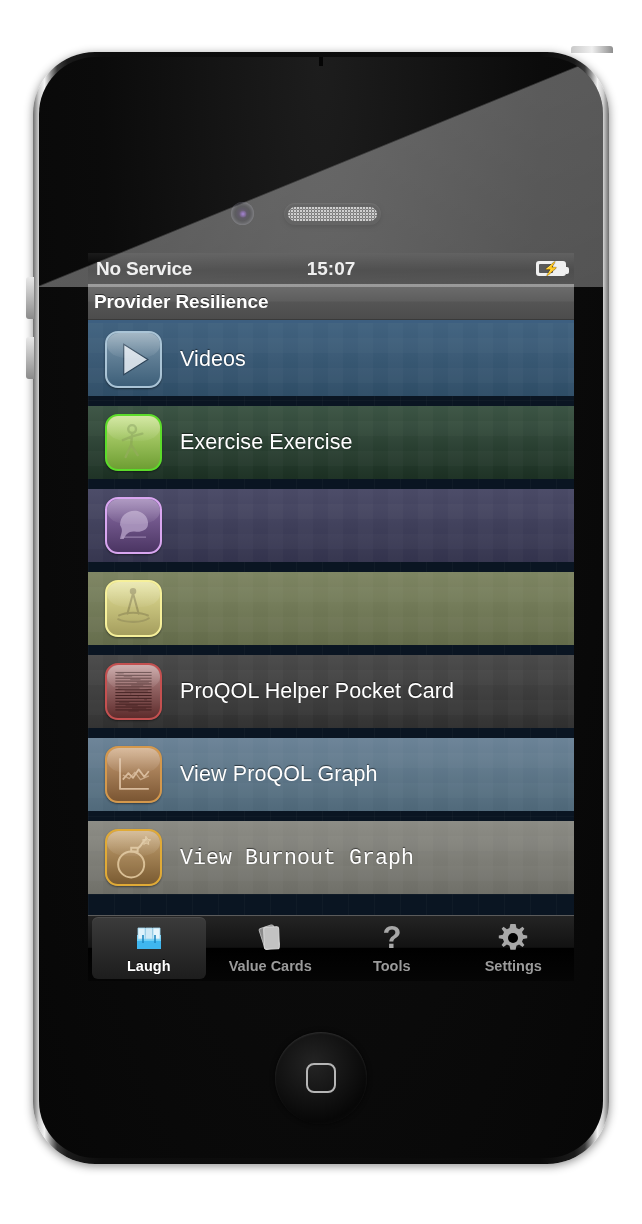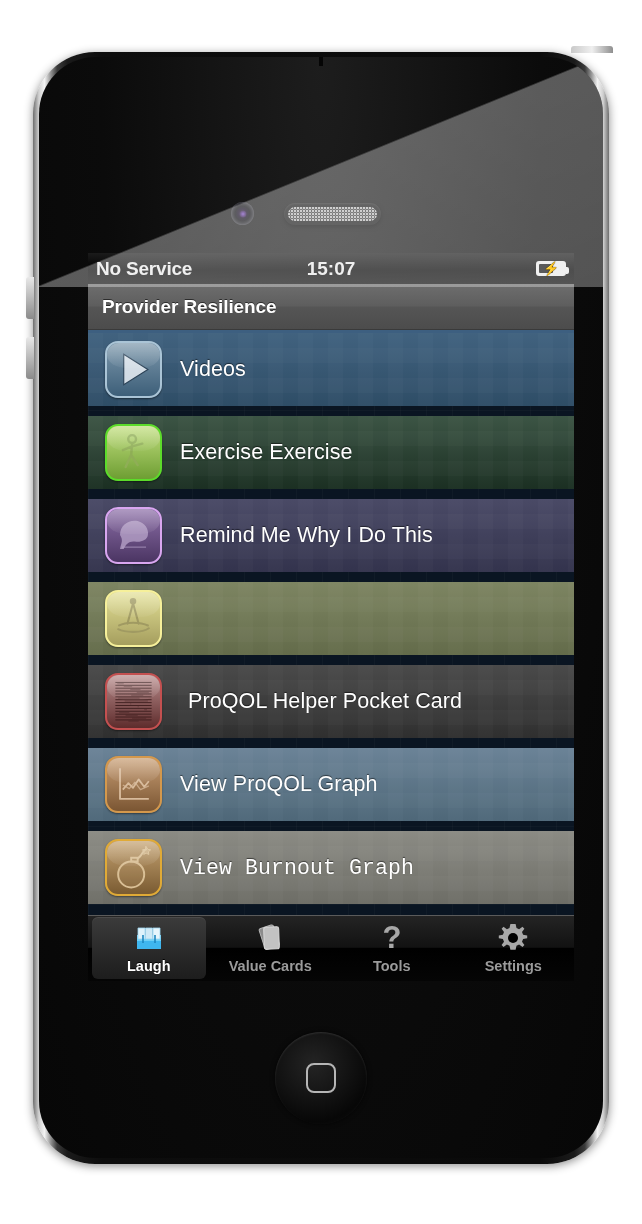--- a/index.html
+++ b/index.html
@@ -135,24 +135,24 @@
     background: #111; border-radius: 1px;
   }
   #bolt-glyph {
     position: absolute; left: 50%; top: 50%; transform: translate(-50%,-52%);
     font-size: 13px; color: #eee; line-height: 1; z-index: 2;
     text-shadow: 0 0 1px #000;
   }
 
   
   #nav-bar {
-    height: 46px;
+    height: 36px;
     background: linear-gradient(to bottom, #6e6e6e 0%, #5e5e5e 48%, #555555 52%, #4c4c4c 100%);
     display: flex; align-items: center;
-    padding-left: 14px;
+    padding-left: 6px;
     border-bottom: 1px solid #3a3a3a;
   }
   #nav-title {
     color: #fff; font-size: 19px; font-weight: bold;
     text-shadow: 0 -1px 0 rgba(0,0,0,0.55);
     letter-spacing: -0.1px;
   }
 
   
   #tools-list {
@@ -297,37 +297,36 @@
           </div>
           <div class="list-row" style="background: linear-gradient(rgb(74, 74, 102) 0%, rgb(51, 51, 77) 100%);">
             <div class="row-texture"></div>
             <div class="row-icon" style="background: linear-gradient(rgb(141, 111, 168) 0%, rgb(75, 53, 99) 100%); border: 2px solid rgb(217, 166, 240);">
               <svg viewBox="0 0 57 57">
                 <path d="M14 28 C14 17 24 11 33 13 C41 15 45 22 44 28 C43 34 36 36 30 35 C24 34 20 38 18 43 L14 43 C15 37 18 34 14 28 Z" fill="#b9a5cb" fill-opacity="0.75"></path>
                 <path d="M16 41 L42 41" stroke="#b9a5cb" stroke-opacity="0.6" stroke-width="1.6"></path>
               </svg>
               <div class="icon-gloss"></div>
             </div>
-            <div class="row-label">Remind Me Why I Do This</div>
           </div>
           <div class="list-row" style="background: linear-gradient(rgb(125, 133, 98) 0%, rgb(99, 107, 74) 100%);">
             <div class="row-texture"></div>
             <div class="row-icon" style="background: linear-gradient(rgb(227, 224, 150) 0%, rgb(165, 158, 94) 100%); border: 2px solid rgb(246, 240, 154);">
               <svg viewBox="0 0 57 57">
                 <g fill="none" stroke="#a09a62" stroke-width="2.2" stroke-linecap="round">
         <path d="M28 12 L22 34 M28 12 L34 34"></path>
                   <circle cx="28" cy="10" r="2.4" fill="#a09a62"></circle>
         <path d="M13 36 C20 32 36 32 44 36"></path>
                   <path d="M12 40 C20 44 38 44 45 39"></path>
         </g>
               </svg>
               <div class="icon-gloss"></div>
             </div>
           </div>
-          <div class="list-row" style="background: linear-gradient(rgb(74, 74, 74) 0%, rgb(47, 47, 47) 100%); gap: 8px;">
+          <div class="list-row" style="background: linear-gradient(rgb(74, 74, 74) 0%, rgb(47, 47, 47) 100%);">
             <div class="row-texture"></div>
             <div class="row-icon" style="background: linear-gradient(rgb(185, 141, 141) 0%, rgb(94, 44, 44) 100%); border: 2px solid rgb(196, 80, 80);">
               <svg viewBox="0 0 57 57">
                 <g stroke="#3a1c1c" stroke-width="1.05" stroke-opacity="0.9">
         <line x1="9" y1="8" x2="48" y2="8"></line>
                   <line x1="9" y1="11.1" x2="48" y2="11.1"></line>
                   <line x1="9" y1="14.2" x2="48" y2="14.2"></line>
                   <line x1="9" y1="17.3" x2="48" y2="17.3"></line>
                   <line x1="9" y1="20.4" x2="48" y2="20.4"></line>
                   <line x1="9" y1="23.5" x2="48" y2="23.5"></line>

